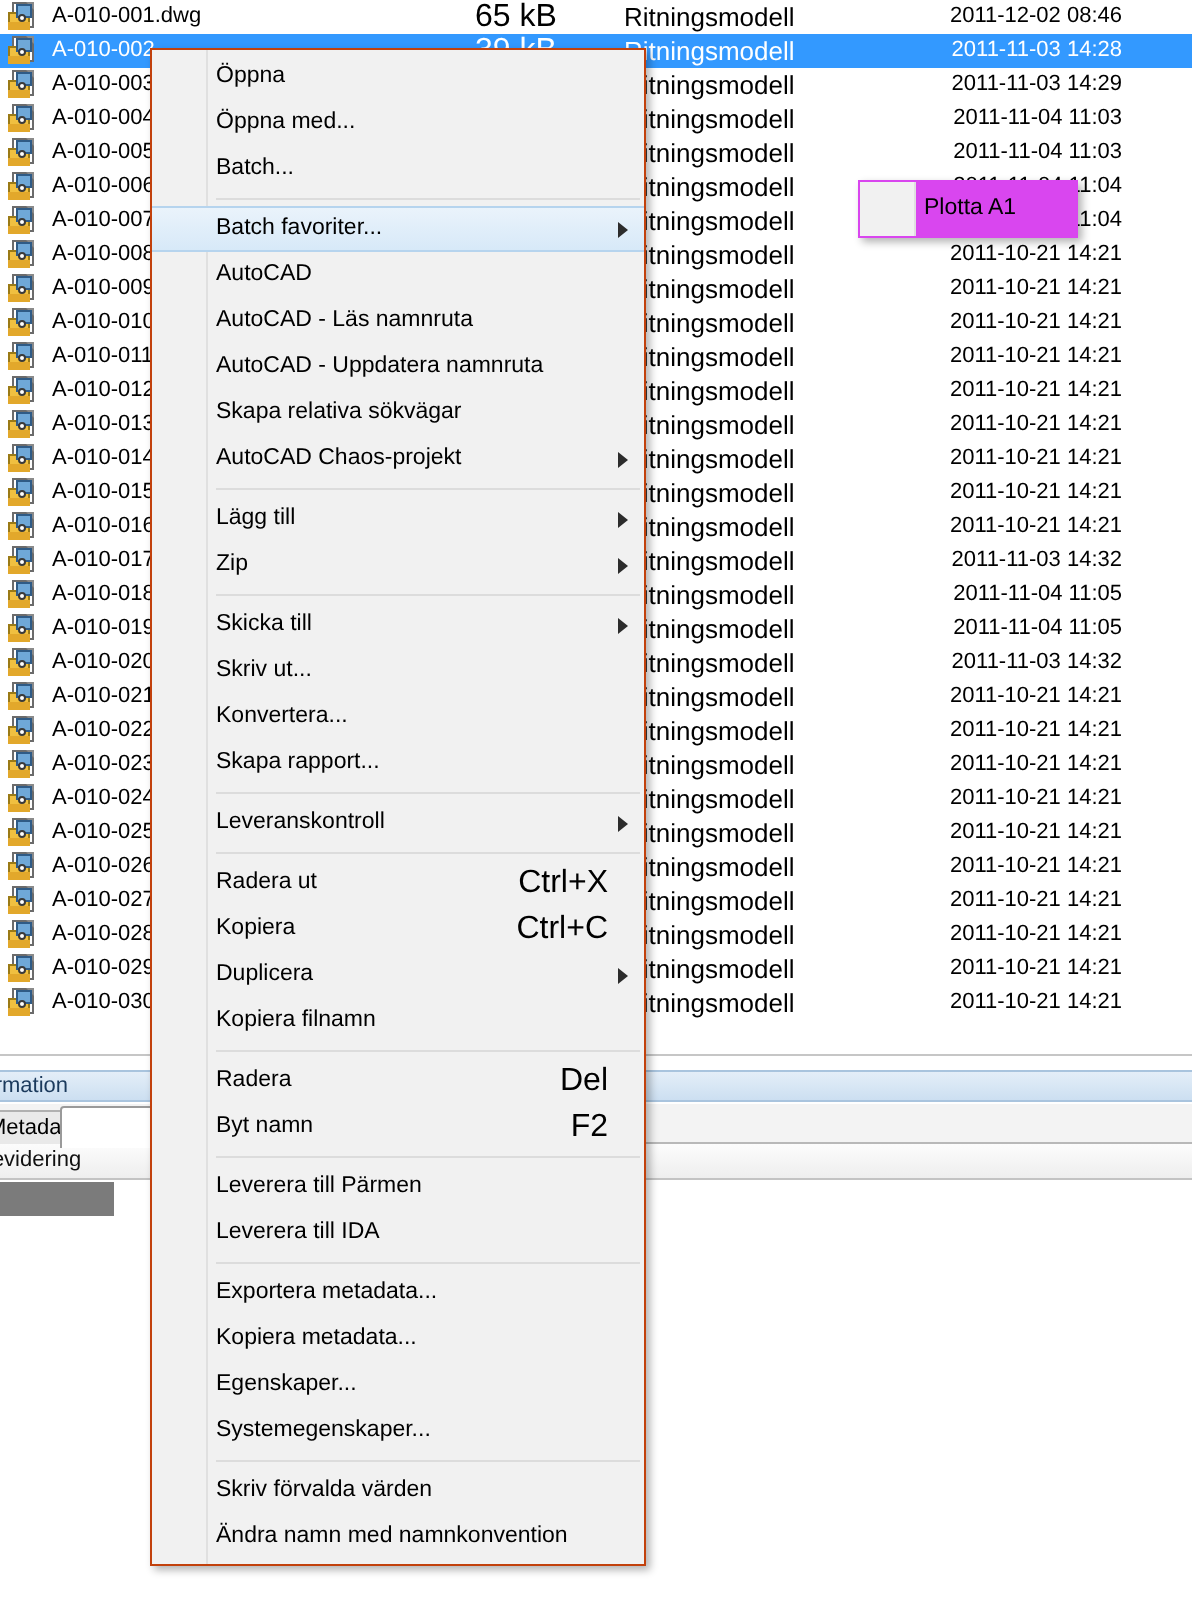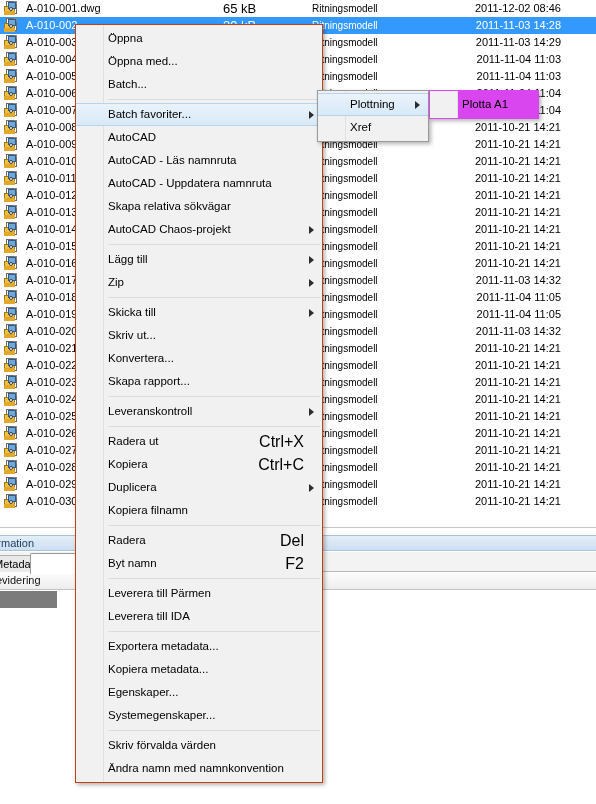--- a/index.html
+++ b/index.html
@@ -87,28 +87,28 @@
   .fname {
     flex: 0 0 auto;
     width: 197px;
     overflow: hidden;
     text-overflow: clip;
     font-size: 11px;
   }
   .fsize {
     flex: 0 0 auto;
     width: 70px;
-    text-align: left;
-    font-size: 13px;
+    text-align: center;
+    font-size: 16px;
   }
   .ftype {
     flex: 0 0 auto;
     width: 110px;
     padding-left: 19px;
-    font-size: 10px;
+    font-size: 13px;
   }
   .fdate {
     flex: 0 0 auto;
     width: 170px;
     text-align: right;
     padding-right: 12px;
     font-size: 11px;
   }
   .listdiv {
     position: absolute;
@@ -779,24 +779,19 @@
       <div class="msep"></div>
       <div class="mi"><span>Exportera metadata...</span></div>
       <div class="mi"><span>Kopiera metadata...</span></div>
       <div class="mi"><span>Egenskaper...</span></div>
       <div class="mi"><span>Systemegenskaper...</span></div>
       <div class="msep"></div>
       <div class="mi"><span>Skriv förvalda värden</span></div>
       <div class="mi"><span>Ändra namn med namnkonvention</span></div>
     </div>
 
-  <div id="submenu1">
-    <div class="gutter"></div>
-  <div class="mi hl"><span>Plottning</span><span class="arrow"></span></div>
-      <div class="mi"><span>Xref</span></div>
-    </div>
 
   <div id="submenu2">
     <div class="gutter"></div>
   <div class="mi"><span>Plotta A1</span></div>
     </div>
 
 </div>
 
 </body></html>

